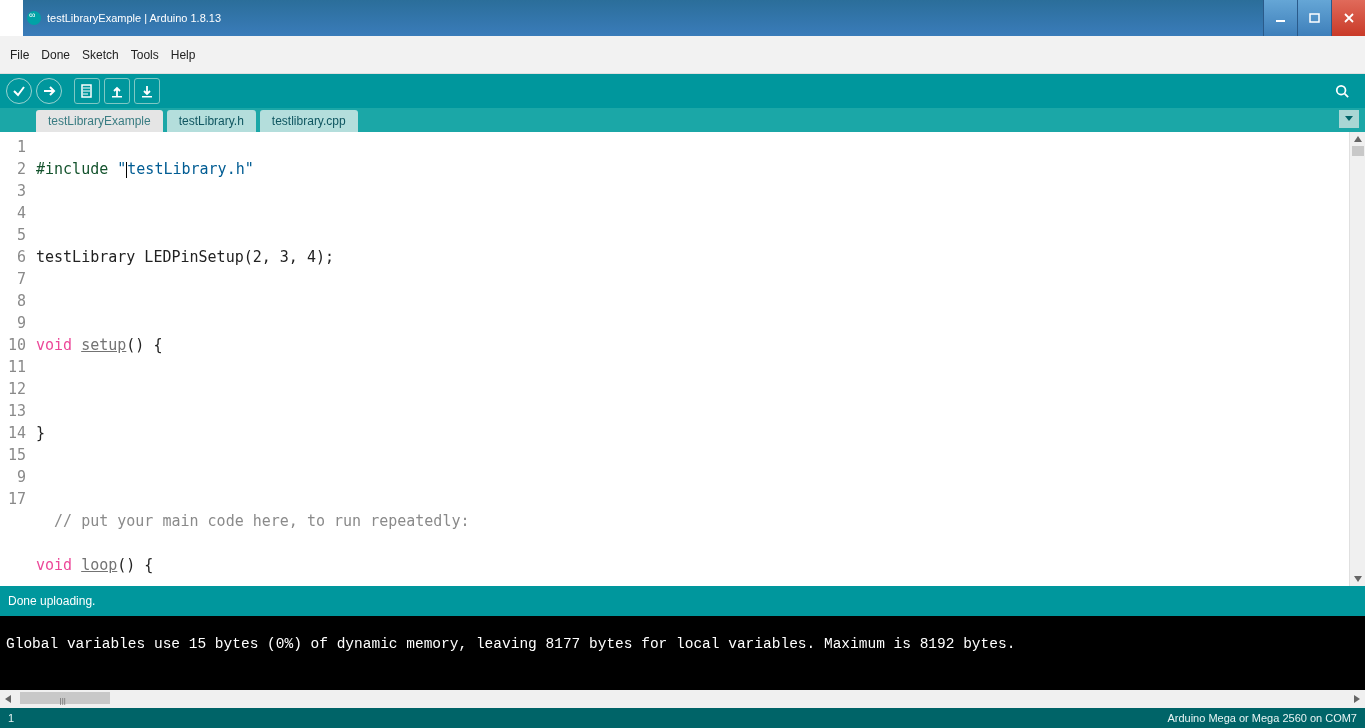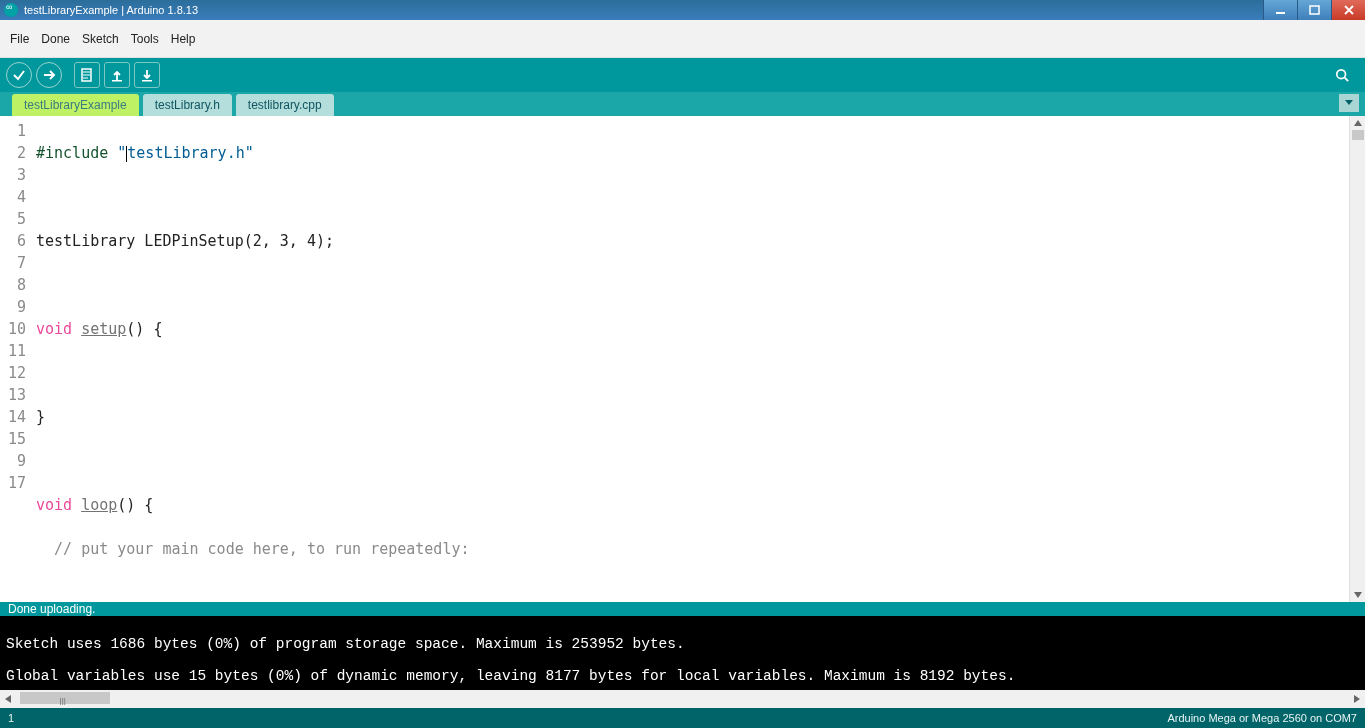--- a/index.html
+++ b/index.html
@@ -1,22 +1,22 @@
 <!DOCTYPE html>
 <html><head>
 <meta charset="utf-8">
 <style>
   * { box-sizing: border-box; margin: 0; padding: 0; }
   html, body { width: 1365px; height: 728px; font-family: Tahoma, Arial, sans-serif; overflow: hidden; }
   body { display: flex; flex-direction: column; background: #fff; }
 
   
   .titlebar {
-    height: 20px; background: linear-gradient(#2b6e9a,#3a7cba);
-    display: flex; align-items: center; color: #fff; font-size: 11px;
+    height: 36px; background: linear-gradient(#2b6e9a,#3a7cba);
+    display: flex; align-items: center; color: #fff; font-size: 11px; margin-left: 23px;
   }
   .titlebar .app-icon {
     width: 14px; height: 14px; background: #00a2a6; border-radius: 7px;
     margin: 0 4px 0 4px; position: relative; display:inline-block;
   }
   .titlebar .app-icon::after {
     content: "∞"; color:#fff; font-size:9px; position:absolute; left:2px; top:-1px;
   }
   .titlebar .title-text { flex: 1; padding-left: 2px; }
   .titlebar .win-btns { display:flex; height:100%; }
@@ -54,21 +54,21 @@
   
   .tabrow {
     height: 24px; background: #1ba7a7; display:flex; align-items:flex-end;
     padding-left:12px; position:relative;
   }
   .tab {
     height:22px; padding:0 12px; display:flex; align-items:center;
     font-size:12px; color:#0f5660; background:#b4dedc; margin-right:4px;
     border-radius:3px 3px 0 0; cursor:pointer;
   }
-  .tab.active { background:#bef264; color:#3a7c82; }
+  .tab.active { background:#e5e5e5; color:#3a7c82;margin-left:24px; }
   .tab-menu {
     position:absolute; right:6px; top:2px; width:20px; height:18px;
     background:#a9d6d4; display:flex; align-items:center; justify-content:center;
     cursor:pointer;
   }
 
   
   .editor {
     flex:1; display:flex; background:#fff; overflow:hidden; position:relative;
     font-family: "Consolas","DejaVu Sans Mono","Courier New",monospace; font-size:15px;
@@ -88,21 +88,21 @@
     position:absolute; right:0; top:0; width:16px; height:100%;
     background:#f0f0f0; border-left:1px solid #e0e0e0;
   }
   .editor-vscroll .thumb { position:absolute; top:14px; left:2px; width:12px; height:10px; background:#c8c8c8; }
   .editor-vscroll .arrow { position:absolute; left:0; width:16px; height:14px; display:flex; align-items:center; justify-content:center; }
   .editor-vscroll .arrow.up { top:0; }
   .editor-vscroll .arrow.down { bottom:0; }
 
   
   .status {
-    height: 14px; background: #00979d; color:#fff; font-size:12px;
+    height: 30px; background: #00979d; color:#fff; font-size:12px;
     display:flex; align-items:center; padding:0 8px;
   }
 
   
   .console {
     height: 74px; background:#000; color:#fff; font-family:"Consolas","Courier New",monospace;
     font-size:14.5px; padding:4px 6px 0 6px; white-space:pre; overflow:hidden;
     position:relative;
   }
   .console-hscroll {
@@ -225,22 +225,22 @@
   </div>
   <div class="code">
 <div><span class="pre">#include</span><span class="str"> "</span><span class="cursor-caret"></span><span class="str">testLibrary.h</span><span class="str">"</span></div>
 <div> </div>
 <div><span>testLibrary</span><span> LEDPinSetup(2, 3, 4);</span></div>
 <div> </div>
 <div><span class="kw">void</span> <span class="fn">setup</span><span>() {</span></div>
 <div> </div>
 <div><span>}</span></div>
 <div> </div>
+<div><span class="cmt">  // put your main code here, to run repeatedly:</span></div>
 <div><span class="kw">void</span> <span class="fn">loop</span><span>() {</span></div>
-<div><span class="cmt">  // put your main code here, to run repeatedly:</span></div>
 
 
 
 
 
 
   </div>
   <div class="editor-vscroll">
     <div class="arrow up">
         <svg width="8" height="6">
@@ -254,21 +254,20 @@
         </svg>
       </div>
   </div>
 </div>
 
 <div class="status">
   <span>Done uploading.</span>
 </div>
 
 <div class="console">
-<div>Sketch uses 1686 bytes (0%) of program storage space. Maximum is 253952 bytes.</div>
 <div>Global variables use 15 bytes (0%) of dynamic memory, leaving 8177 bytes for local variables. Maximum is 8192 bytes.</div>
 </div>
 <div class="console-hscroll">
   <div class="arrow">
       <svg width="6" height="8">
         <path d="M6 0 L0 4 L6 8 Z" fill="#666"></path>
       </svg>
     </div>
   <div class="track">
     <div class="thumb">

